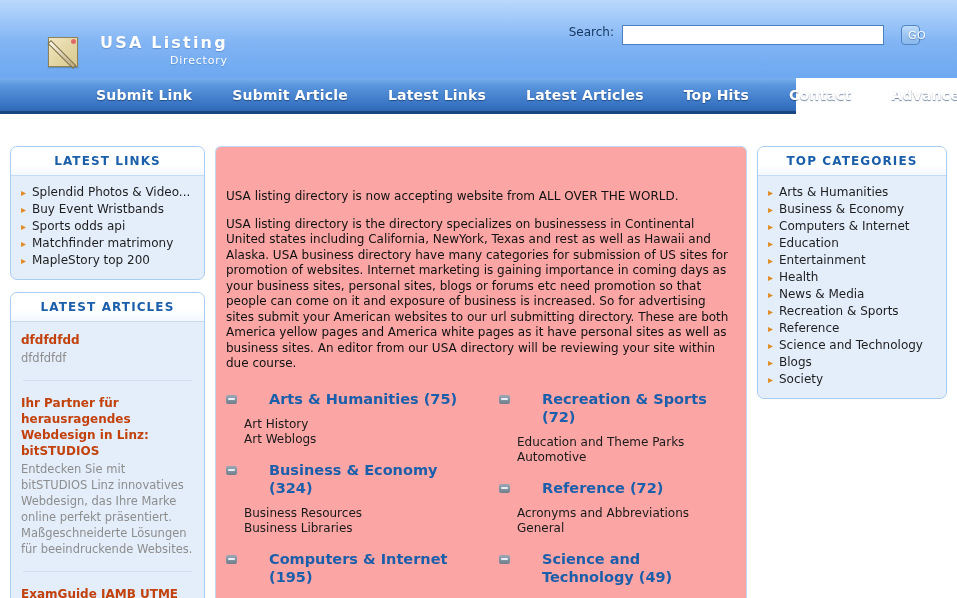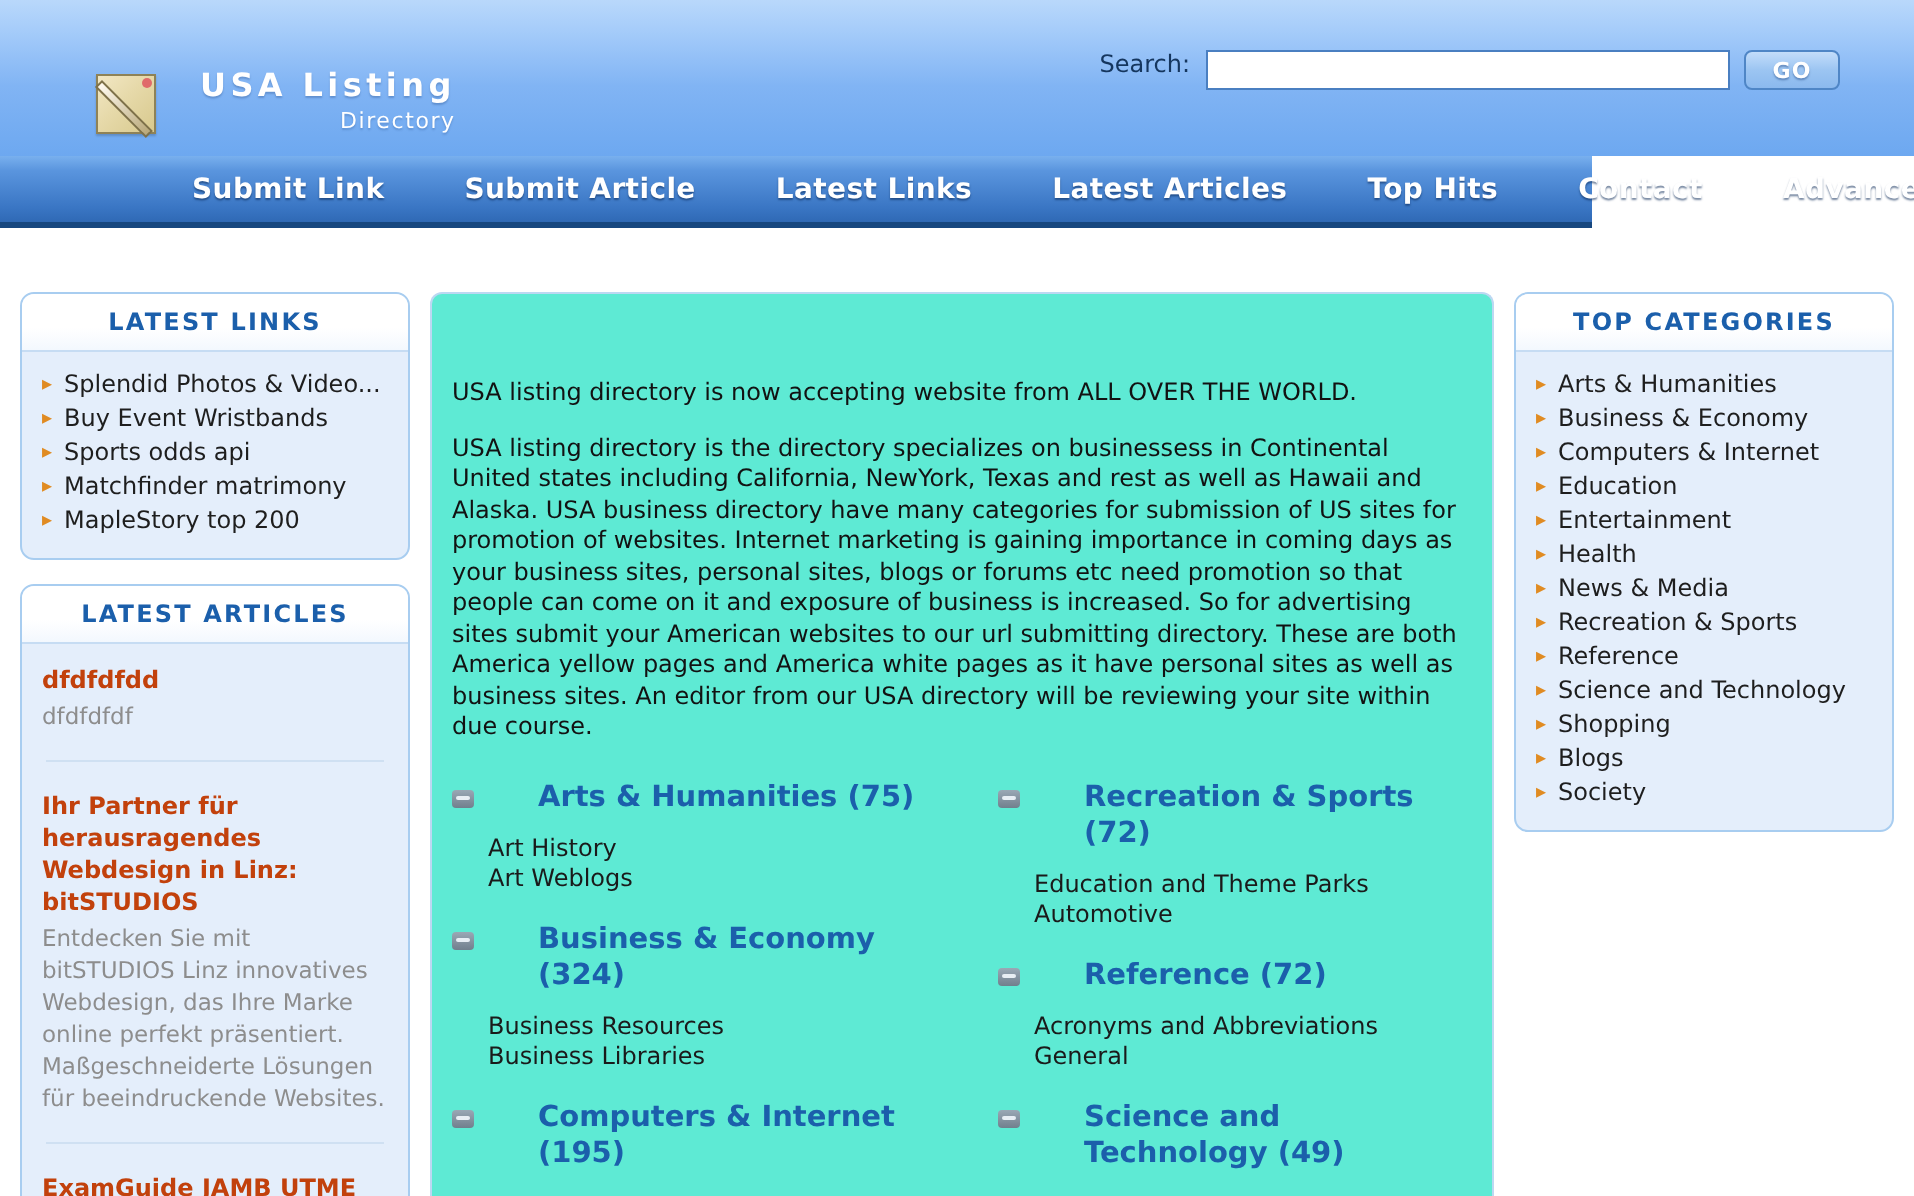--- a/index.html
+++ b/index.html
@@ -74,28 +74,28 @@
   .search-input {
     width: 262px; height: 20px;
     border: 1px solid #4a7fc1;
     background: #ffffff;
     font-size: 12px;
     padding: 1px 4px;
     font-family: "DejaVu Sans", "Liberation Sans", sans-serif;
     outline: none;
   }
   .go-button {
-    margin-left: 7px;
-    width: 48px; height: 20px;
+    margin-left: 17px;
+    width: 19px; height: 20px;
     border: 1px solid #4f86c6;
     border-radius: 4px;
     background: linear-gradient(to bottom, #c3ddfa 0%, #9cc5f2 50%, #8bb9ee 100%);
     color: #ffffff;
     font-size: 11px;
-    font-weight: bold;
+    font-weight: normal;
     letter-spacing: .5px;
     cursor: pointer;
     text-shadow: 0 1px 1px rgba(40,80,140,.5);
     font-family: "DejaVu Sans", "Liberation Sans", sans-serif;
   }
 
   
   .nav {
     width: 796px; height: 36px;
     background: linear-gradient(to bottom, #79b0ee 0%, #5a95de 22%, #3a76c4 78%, #2f69b5 100%);
@@ -192,21 +192,21 @@
   }
 
   
   .col-center {
     flex: 1 1 auto;
     margin-left: 10px;
     border: 1px solid #bcd8f2;
     border-top-left-radius: 6px;
     border-top-right-radius: 6px;
     border-bottom: none;
-    background: #5eead4;
+    background: #fca5a5;
     min-height: 448px;
     padding: 42px 14px 0 10px;
   }
   .intro-p {
     font-size: 12px;
     color: #121212;
     line-height: 15.5px;
     margin: 0 0 12px 0;
   }
   .cat-grid {
@@ -396,21 +396,20 @@
               <li>Arts &amp; Humanities</li>
               <li>Business &amp; Economy</li>
               <li>Computers &amp; Internet</li>
               <li>Education</li>
               <li>Entertainment</li>
               <li>Health</li>
               <li>News &amp; Media</li>
               <li>Recreation &amp; Sports</li>
               <li>Reference</li>
               <li>Science and Technology</li>
-              <li>Shopping</li>
               <li>Blogs</li>
               <li>Society</li>
             </ul>
         </div>
       </div>
     </div>
 
   </div>
 </div>
 

